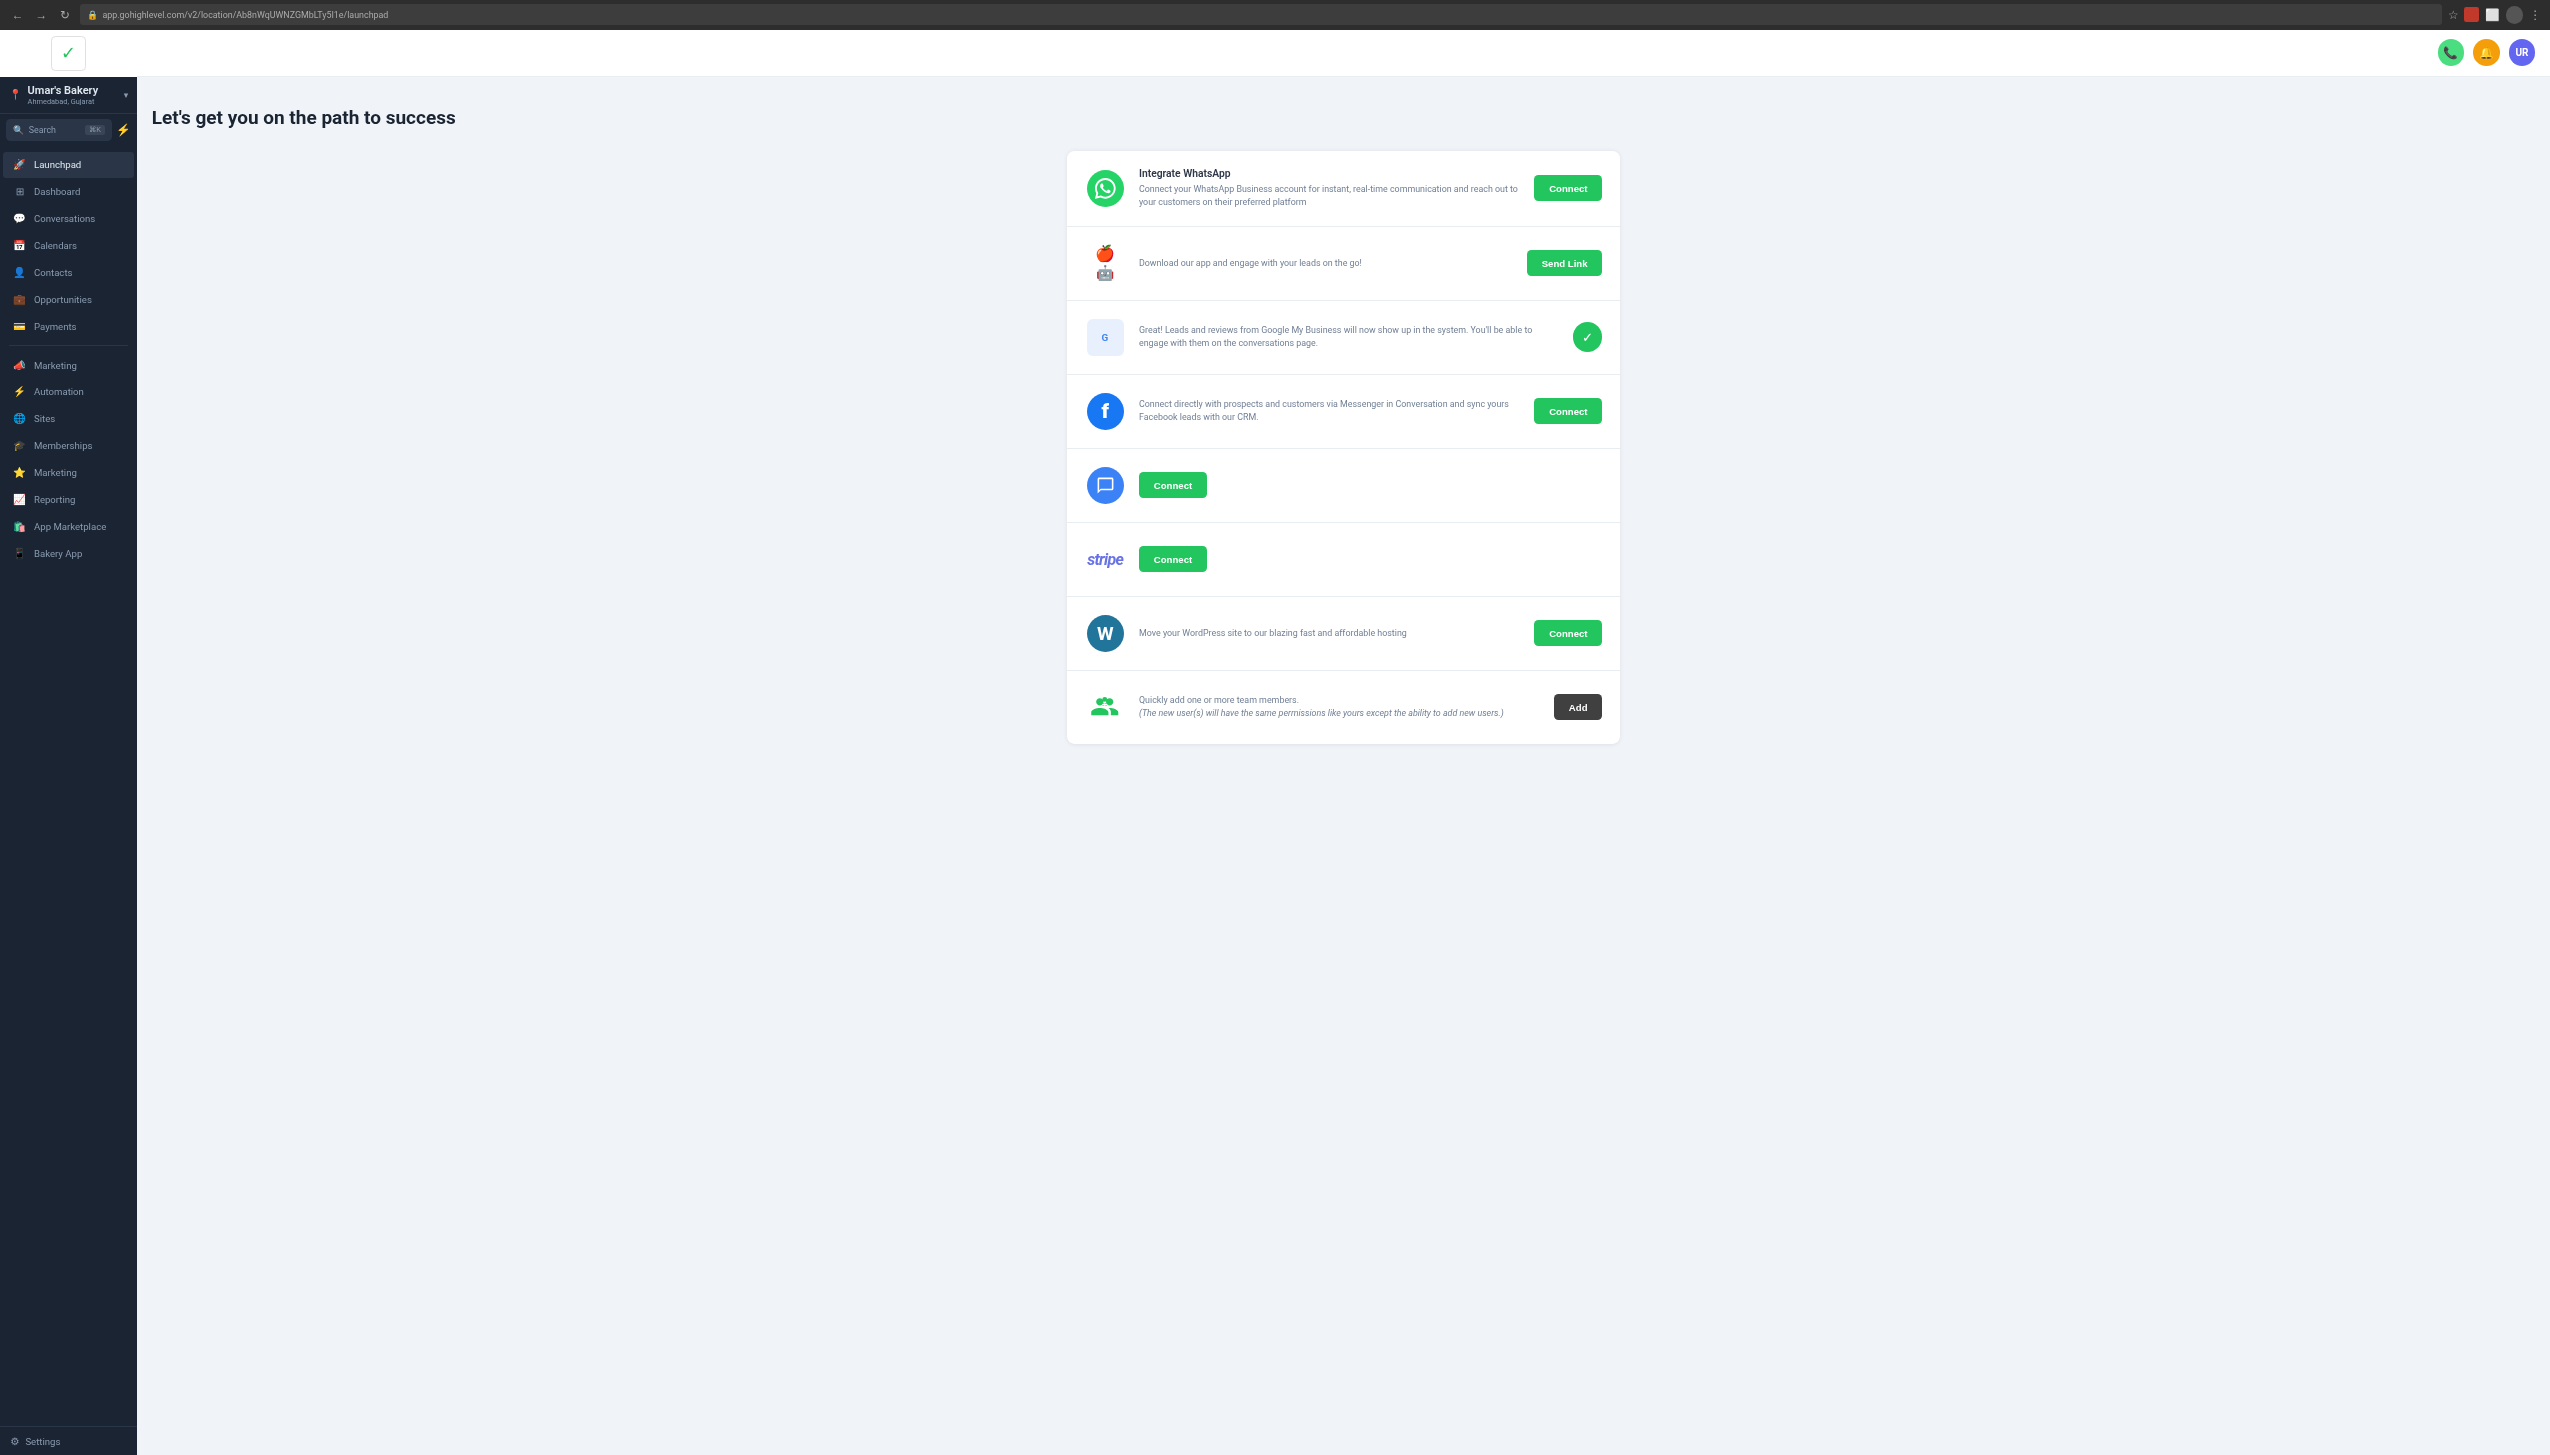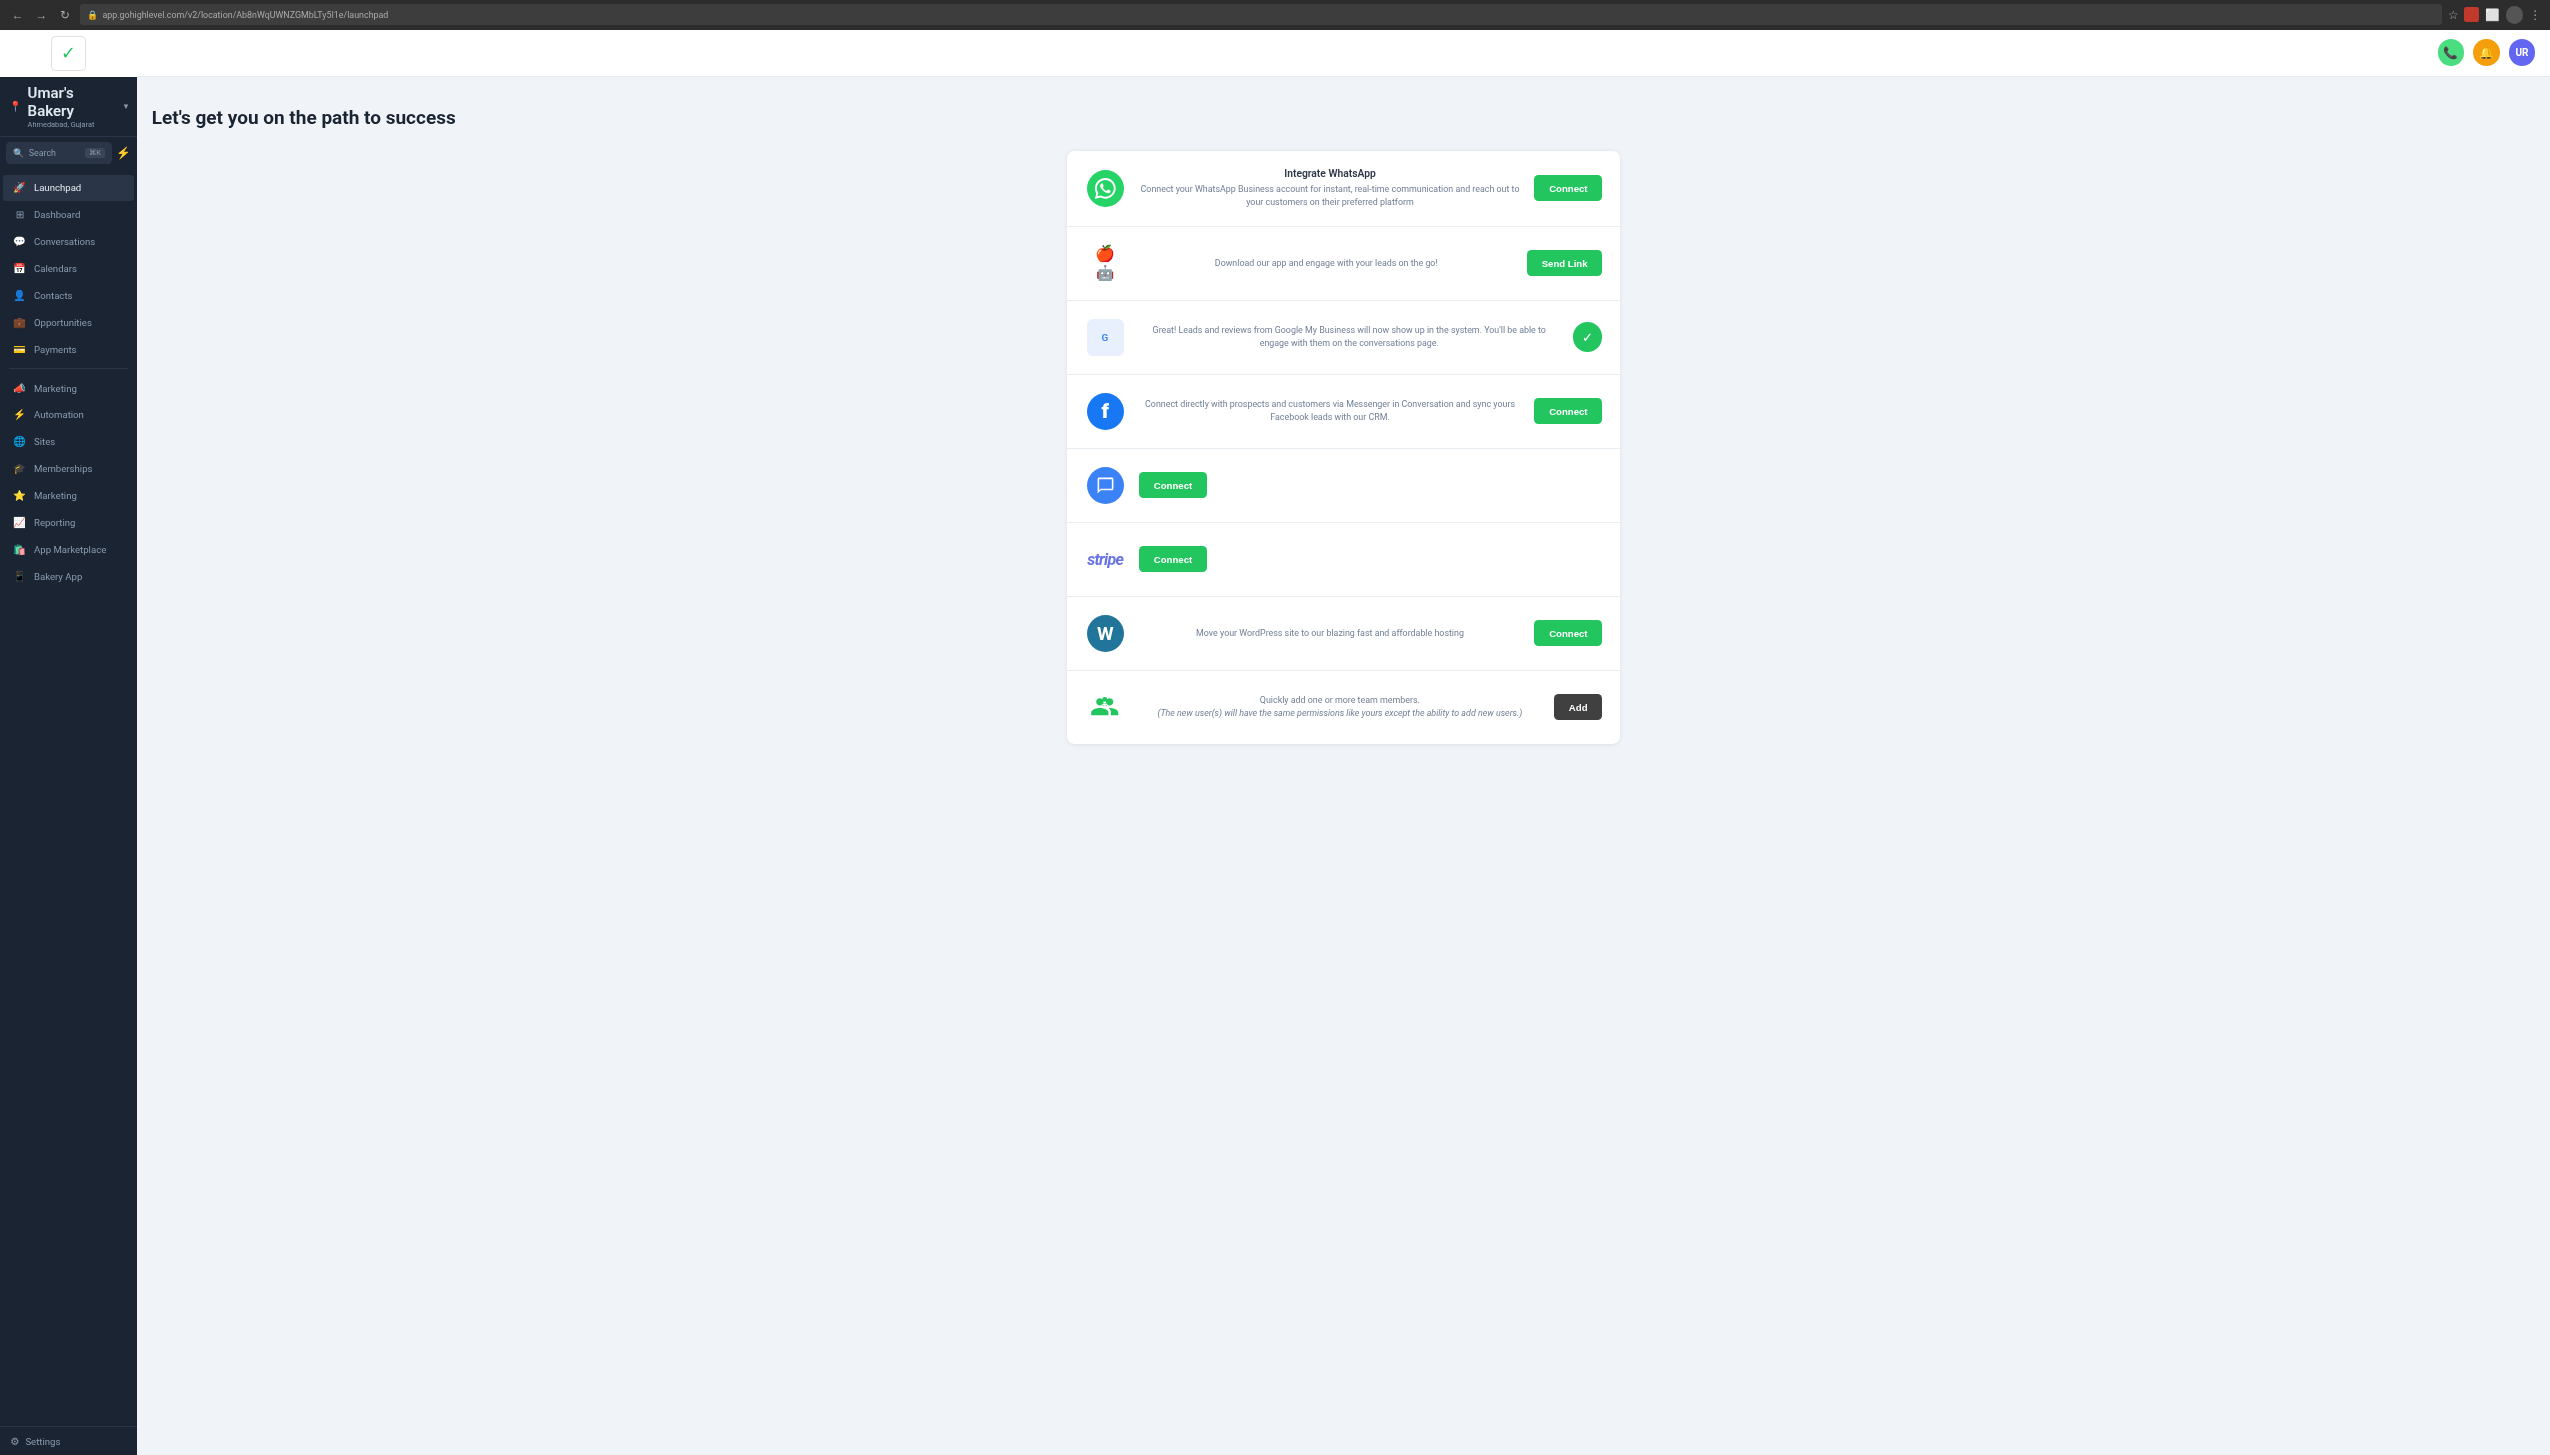--- a/index.html
+++ b/index.html
@@ -67,21 +67,21 @@
     .sidebar-account {
       padding: 7.4px 8.9px;
       display: flex;
       align-items: center;
       gap: 5.9px;
       border-bottom: 0.7px solid #2a3547;
       cursor: pointer;
     }
     .account-icon { color: #8a9bb0; font-size: 10.3px; }
     .account-info { flex: 1; }
-    .account-name { color: #e0e8f0; font-size: 15px; font-weight: 600; }
+    .account-name { color: #e0e8f0; font-size: 11px; font-weight: 600; }
     .account-sub { color: #8a9bb0; font-size: 7.4px; }
     .account-chevron { color: #8a9bb0; font-size: 8.9px; }
 
     .sidebar-search {
       padding: 5.9px 7.4px;
       display: flex;
       align-items: center;
       gap: 4.4px;
       background: #2a3547;
       margin: 5.9px 5.9px 3px;
@@ -182,21 +182,21 @@
     }
     .integration-card:last-child { border-bottom: none; }
 
     .integration-icon {
       width: 41px; height: 41px;
       flex-shrink: 0;
       display: flex; align-items: center; justify-content: center;
       font-size: 26.6px;
     }
 
-    .integration-info { flex: 1; text-align: center; }
+    .integration-info { flex: 1; }
     .integration-title { font-size: 10.3px; font-weight: 600; color: #2d3748; margin-bottom: 3px; }
     .integration-desc { font-size: 8.9px; color: #718096; line-height: 1.5; }
     .integration-desc em { font-style: italic; }
 
     .integration-action { flex-shrink: 0; }
     .connect-btn {
       background: #22c55e;
       color: white;
       border: none;
       border-radius: 4.4px;

